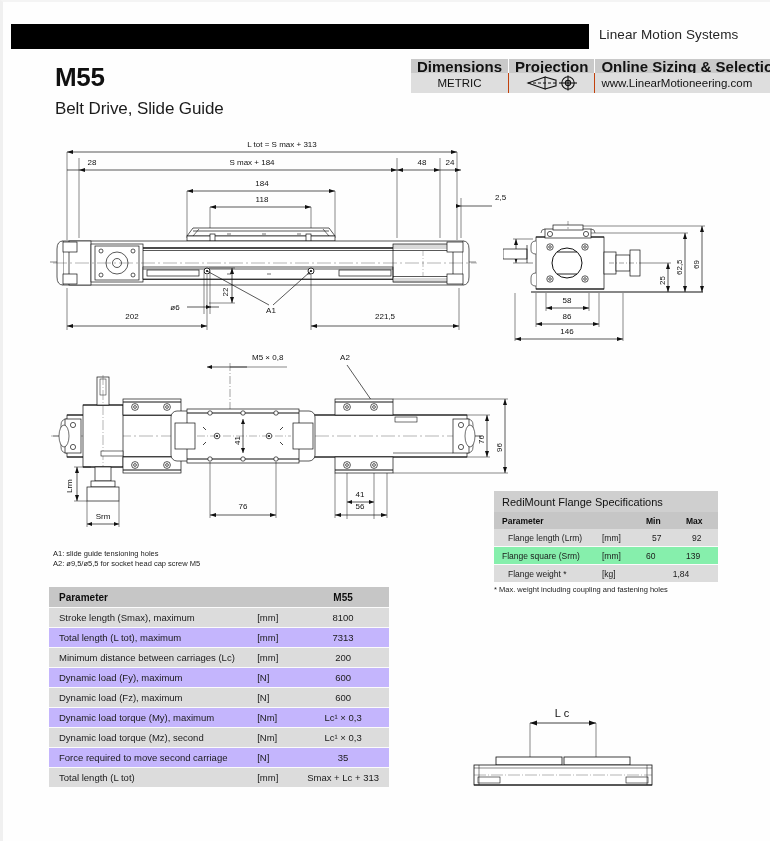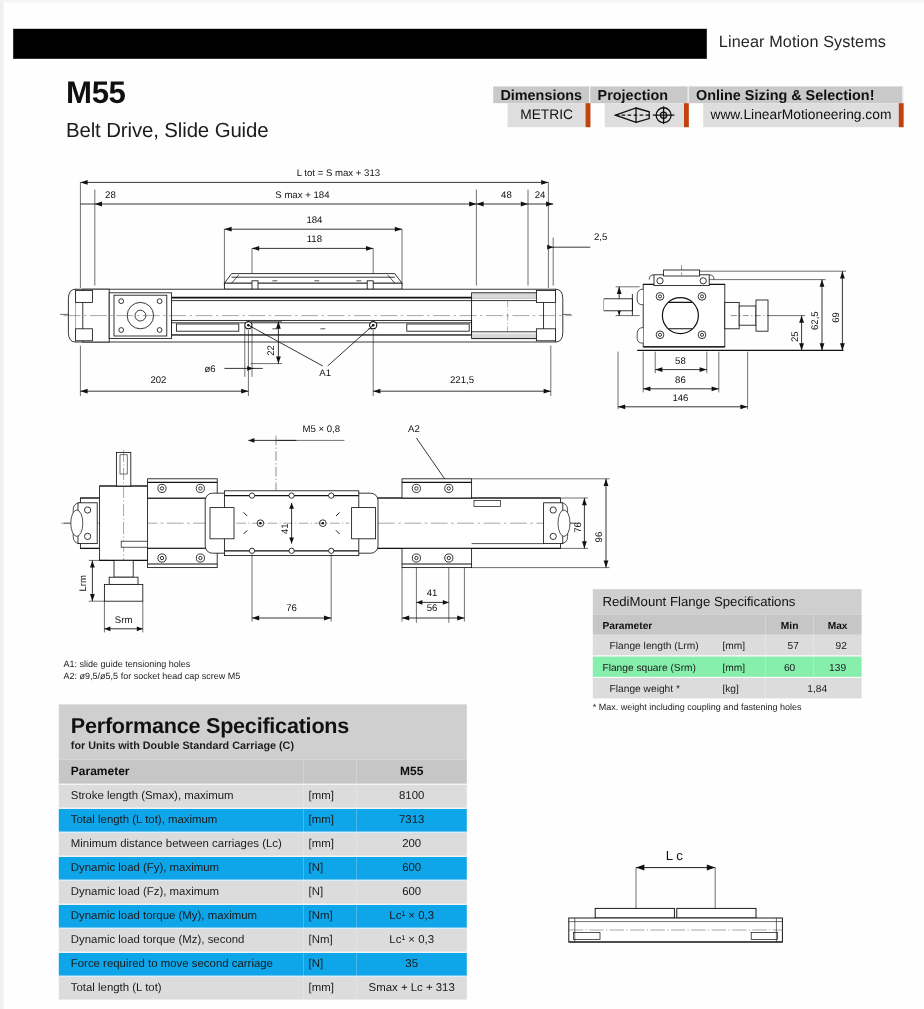--- a/index.html
+++ b/index.html
@@ -52,38 +52,36 @@
   #info-table {
     position: absolute; left: 408px; top: 57px;
     display: flex;
     font-size: 9px;
   }
   .info-col { display: flex; flex-direction: column; }
   .info-hd {
     background: #c9c9c9;
     color: #111;
     font-weight: bold;
-    font-size: 12px;
+    font-size: 15px;
     padding: 3px 6px 2px 6px;
     height: 14px;
     line-height: 9px;
     white-space: nowrap;
     border-right: 1px solid #fdfdfd;
-    margin-top: 13px;
   }
   .info-cell {
     background: #dedede;
     height: 20px;
     display: flex; align-items: center; justify-content: center;
     padding: 0 6px;
     font-size: 11.5px;
     color: #111;
     white-space: nowrap;
-    border-right: 4px solid #c2410c;
-    margin-left: 12px;
+    border-right: 1px solid #c2410c;
   }
   .info-cell.url { justify-content: flex-start; font-size: 11.5px; }
   .proj-svg { display: block; }
 
   
   .draw {
     position: absolute;
   }
   .draw svg { display: block; }
 
@@ -124,21 +122,21 @@
     font-weight: bold; font-size: 10px;
     padding: 5px 10px 4px 10px;
     color: #0d0d0d;
   }
   #perf tbody tr td {
     padding: 4px 10px 4px 10px;
     font-size: 9.5px;
     color: #1a1a1a;
     white-space: nowrap;
   }
-  #perf tbody tr.odd td { background: #0ea5e9; }
+  #perf tbody tr.odd td { background: #c4b5fd; }
   #perf tbody tr.even td { background: #dcdcdc; }
   .c-unit { text-align: left; width: 44px; padding-left: 4px !important; }
   .c-val  { text-align: center; width: 86px; font-weight: normal; }
   #perf .hdr .c-val { text-align: center; }
   .rowsep { border-bottom: 1px solid #fbfbfb; }
 
   
   #redi {
     left: 491px; top: 489px;
     width: 224px;
@@ -155,21 +153,21 @@
     color: #0d0d0d;
   }
   #redi tbody td {
     padding: 3.5px 8px 3.5px 8px;
     font-size: 8.5px; color: #1a1a1a;
     white-space: nowrap;
   }
   #redi tbody tr.odd td { background: #86efac; }
   #redi tbody tr.even td { background: #dcdcdc; padding-left: 14px; }
   .r-unit { text-align: left; width: 38px; padding-left: 2px !important; }
-  .r-min, .r-max { text-align: center; width: 40px; margin-top: 25px; }
+  .r-min, .r-max { text-align: left; width: 40px; margin-top: 25px; }
   .r-span { text-align: center; }
   #redi-note {
     position: absolute; left: 491px; top: 583px;
     font-size: 7.5px; color: #222;
   }
 </style>
 </head>
 <body>
 
 <div id="page">
@@ -649,26 +647,20 @@
         <td>Flange weight *</td>
         <td class="r-unit">[kg]</td>
         <td class="r-span" colspan="2">1,84</td>
       </tr>
     </tbody>
   </table>
   <div id="redi-note">* Max. weight including coupling and fastening holes</div>
 
   <table class="spec-table" id="perf">
     <tbody>
-        <tr>
-      <td class="tbl-title-cell" colspan="3">
-        <div class="tbl-title">Performance Specifications</div>
-        <div class="tbl-subtitle">for Units with Double Standard Carriage (C)</div>
-      </td>
-    </tr>
     <tr class="hdr rowsep">
       <td>Parameter</td>
       <td class="c-unit"></td>
       <td class="c-val">M55</td>
     </tr>
     </tbody>
       <tbody>
       <tr class="even rowsep">
         <td>Stroke length (Smax), maximum</td>
         <td class="c-unit">[mm]</td>

